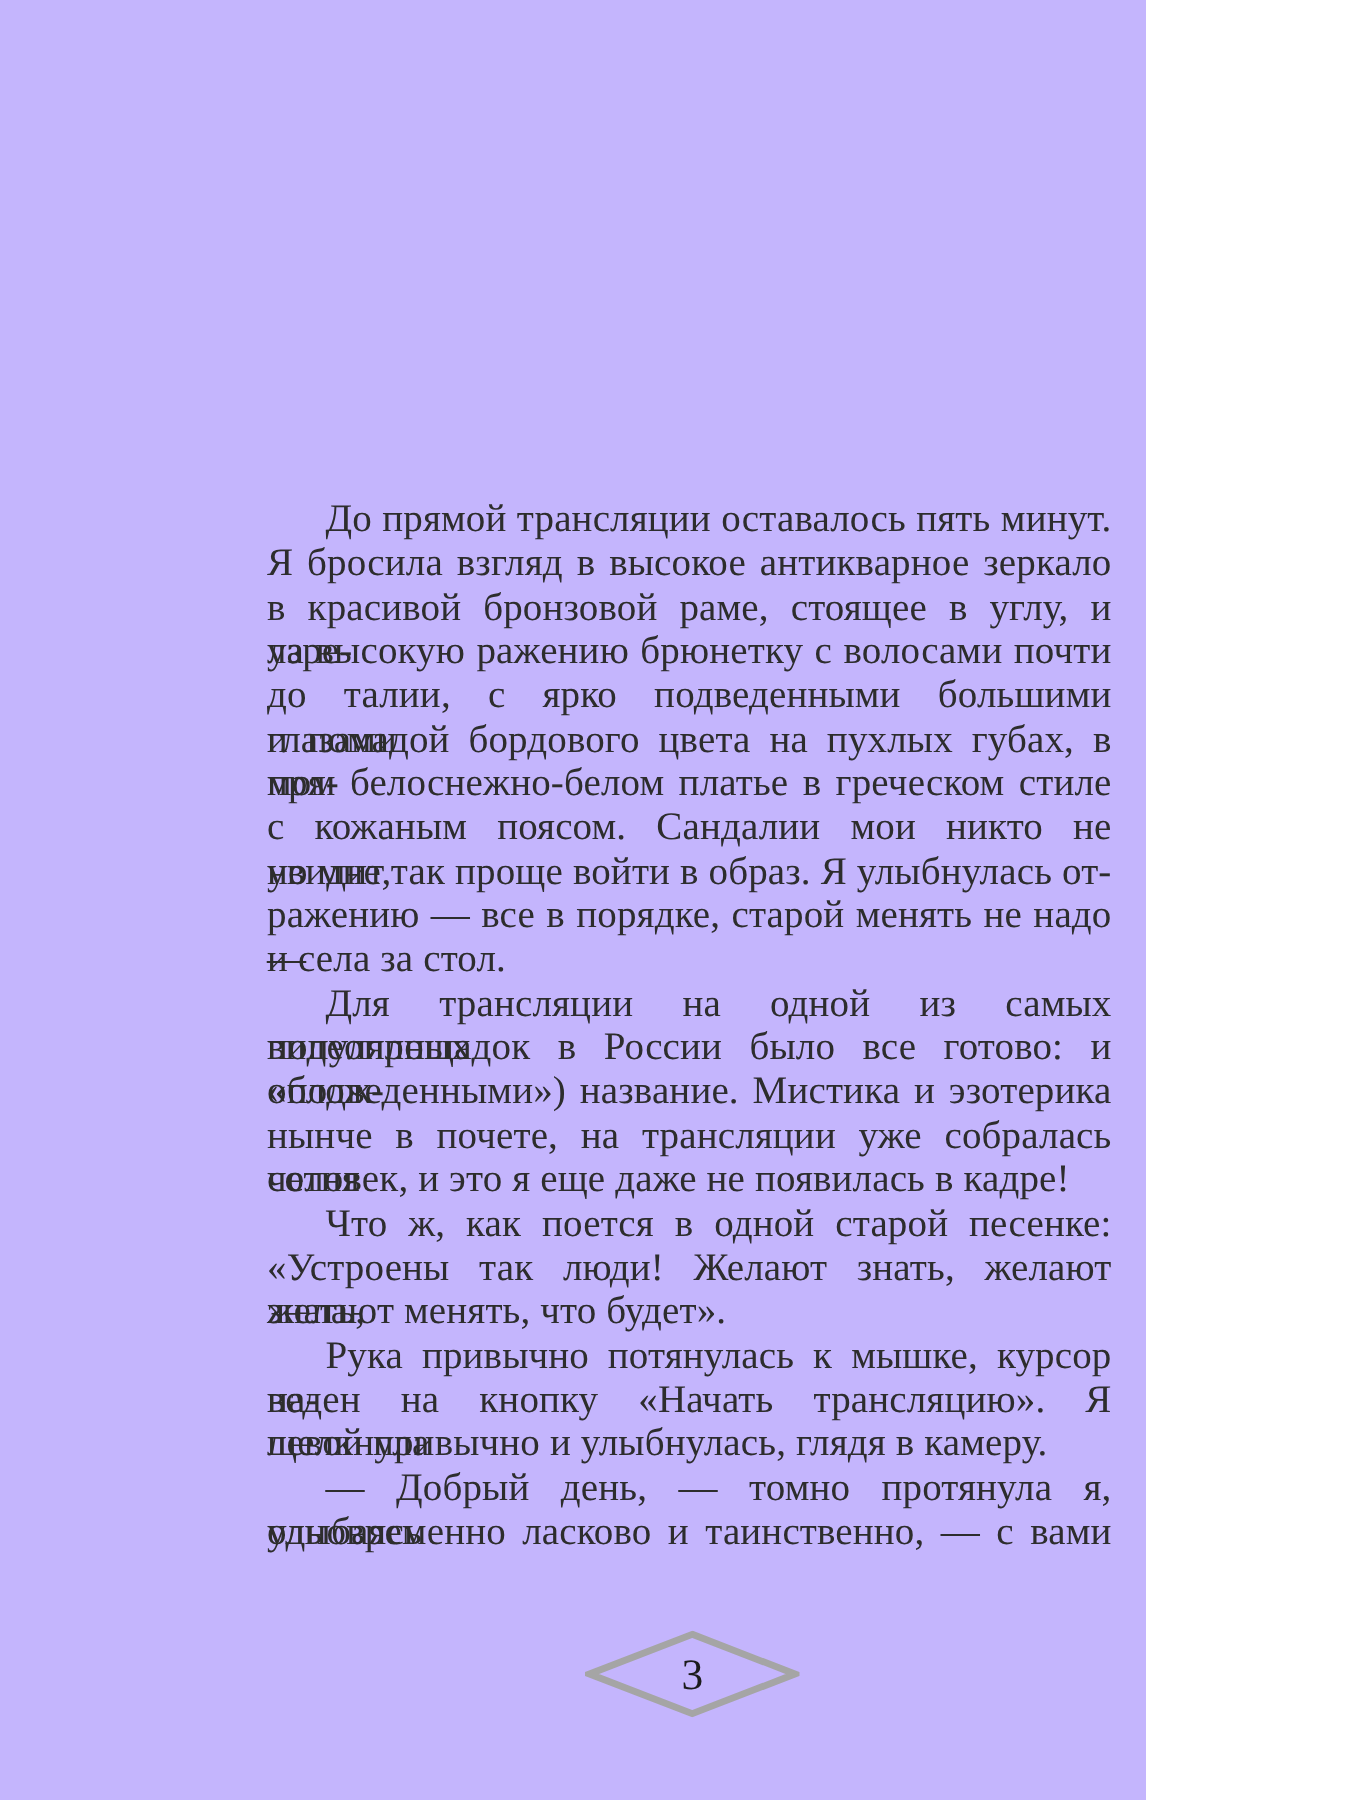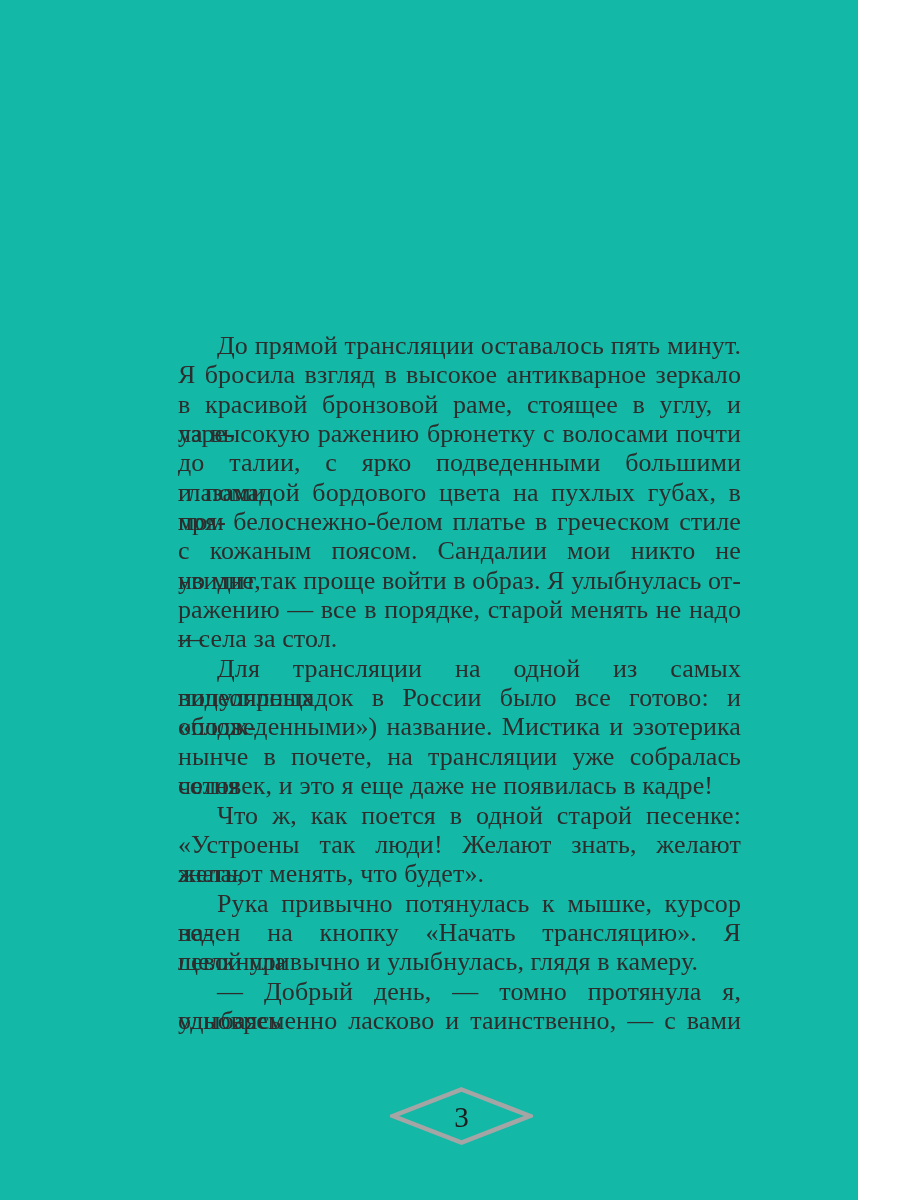--- a/index.html
+++ b/index.html
@@ -10,23 +10,24 @@
     width: 900px;
     height: 1200px;
     background: #ffffff;
     overflow: hidden;
     position: relative;
     font-family: "Liberation Serif", "DejaVu Serif", serif;
   }
   .page {
     position: absolute;
     left: 0; top: 0;
-    width: 858px;
+    width: 724px;
     height: 1200px;
-    background: #14b8a6;
+    background: #c4b5fd;
+    padding-left: 40px;
   }
   .text-block {
     position: absolute;
     left: 178px;
     top: 331px;
     width: 563px;
     font-size: 26px;
     line-height: 29.35px;
     color: #2d2d2d;
     letter-spacing: 0.1px;

